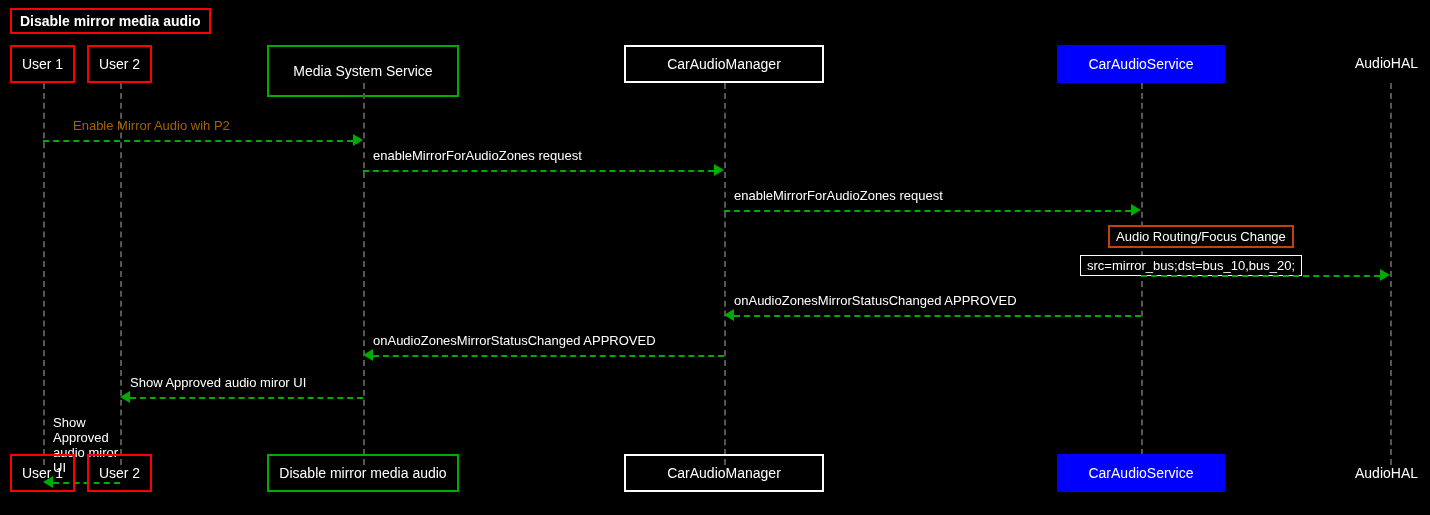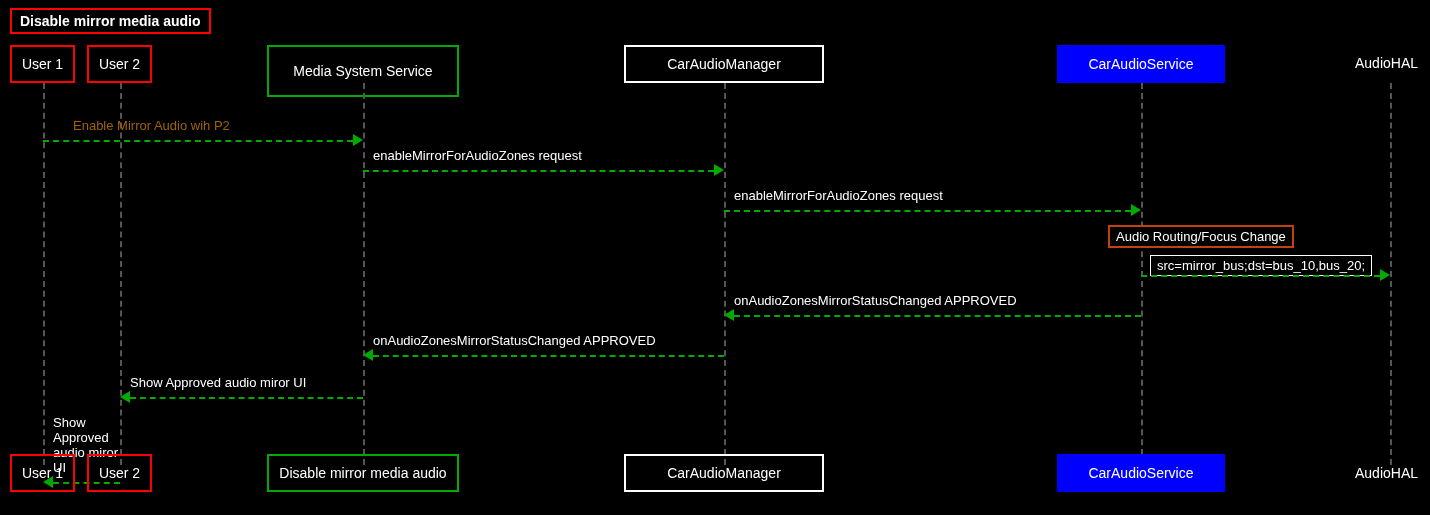--- a/index.html
+++ b/index.html
@@ -108,21 +108,21 @@
     <div style="position:relative; height:12px;">
       <div style="position:absolute; left:0; right:10px; top:5px; border-top:2px dashed #0a0;"></div>
       <div style="position:absolute; right:0; top:-1px; width:0; height:0;
                   border-top:6px solid transparent; border-bottom:6px solid transparent; border-left:10px solid #0a0;"></div>
     </div>
   </div>
 
   <div style="position:absolute; top:225px; left:1108px;">
     <div style="border:2px solid #c2410c; padding:2px 6px; font-size:13px; color:#fff; background:#000; display:inline-block;">Audio Routing/Focus Change</div>
   </div>
-  <div style="position:absolute; top:255px; left:1150px;">
+  <div style="position:absolute; top:255px; left:1080px;">
     <div style="border:1px solid #fff; padding:2px 6px; font-size:13px; color:#fff; background:#000; display:inline-block;">src=mirror_bus;dst=bus_10,bus_20;</div>
   </div>
 
   <div style="position:absolute; top:270px; left:1141px; width:249px;">
     <div style="position:relative; height:12px;">
       <div style="position:absolute; left:0; right:10px; top:5px; border-top:2px dashed #0a0;"></div>
       <div style="position:absolute; right:0; top:-1px; width:0; height:0;
                   border-top:6px solid transparent; border-bottom:6px solid transparent; border-left:10px solid #0a0;"></div>
     </div>
   </div>

